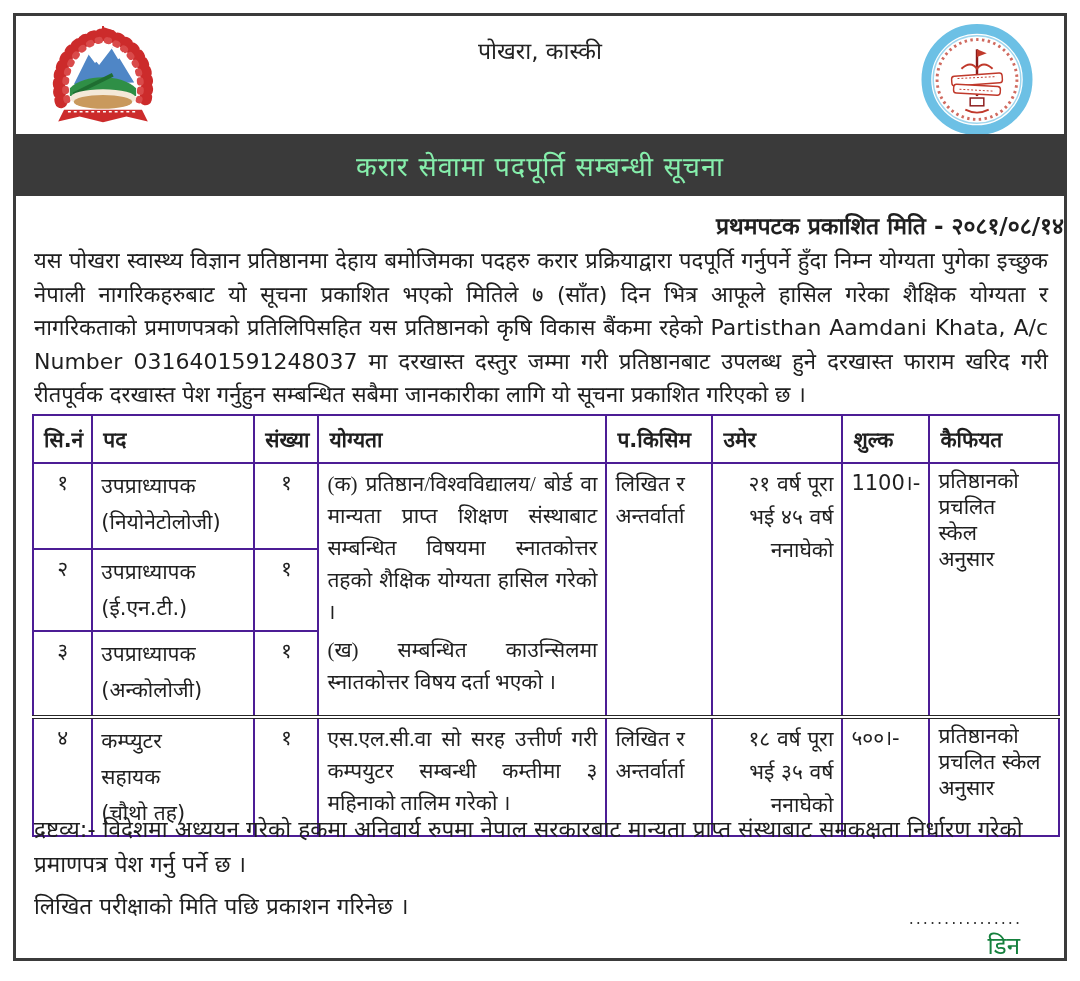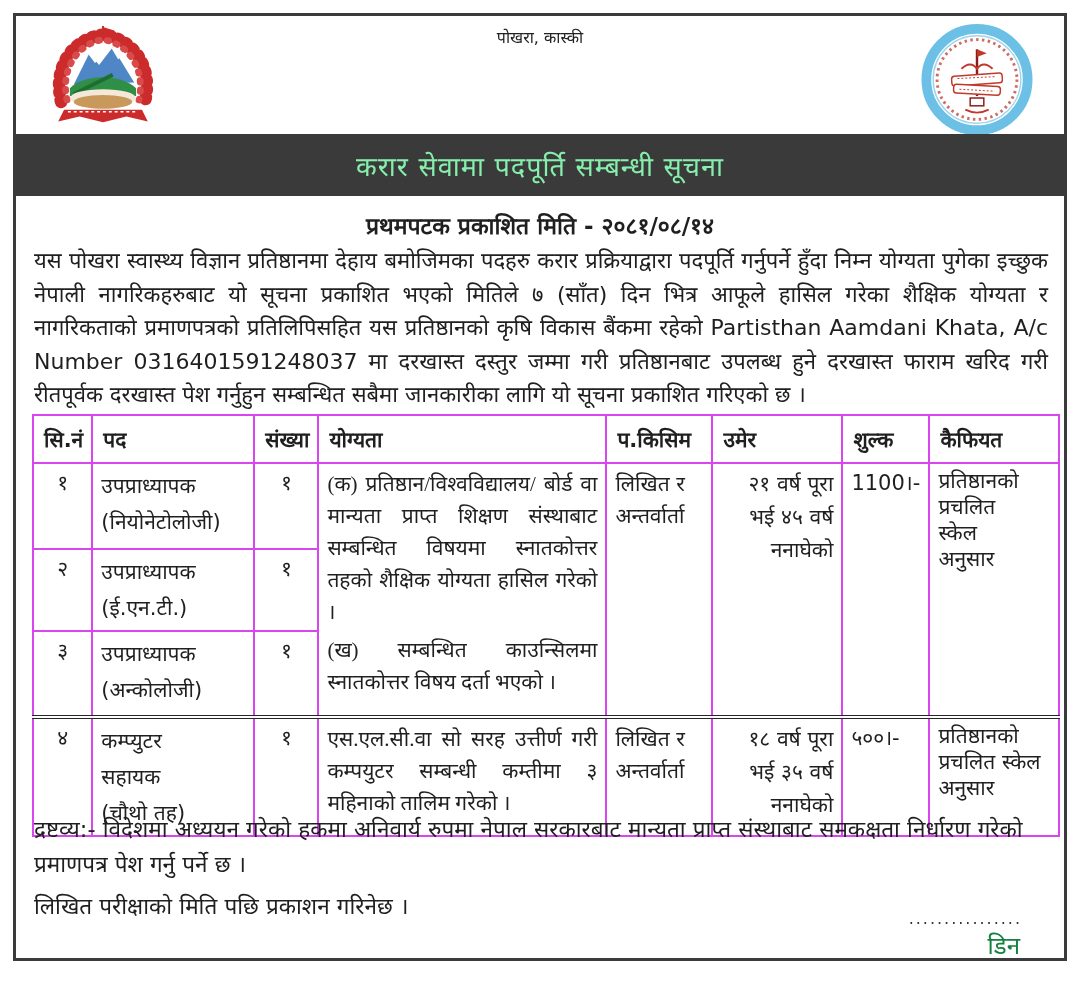--- a/index.html
+++ b/index.html
@@ -10,33 +10,33 @@
   .frame{
     position:absolute;left:13px;top:13px;width:1048px;height:942px;
     border:3px solid #3b3b3b;background:#fff;
   }
   
   .header{position:absolute;top:0;left:0;right:0;height:118px;}
   .emblem{position:absolute;left:28px;top:8px;width:118px;height:112px;}
   .seal{position:absolute;right:26px;top:8px;width:122px;height:112px;}
   .titlebox{position:absolute;left:155px;right:155px;top:10px;text-align:center;}
   .org-title{font-size:45px;font-weight:bold;letter-spacing:.5px;color:#141414;}
-  .org-sub{font-size:16px;margin-top:0;color:#222;}
+  .org-sub{font-size:23px;margin-top:8px;color:#222;}
   
   .banner{
     position:absolute;top:118px;left:-3px;right:-3px;height:62px;background:#3a3a3a;
     display:flex;align-items:center;justify-content:center;
   }
   .banner-title{color:#86efac;font-size:27px;font-weight:normal;letter-spacing:1px;}
   
-  .date-line{position:absolute;top:193px;left:0;right:0;text-align:center;font-size:23px;font-weight:600;}
+  .date-line{position:absolute;top:193px;left:0;right:0;text-align:right;font-size:23px;font-weight:600;}
   .body-text{position:absolute;top:228px;left:18px;right:16px;font-size:22px;line-height:33.5px;text-align:justify;}
   
   .vtable{position:absolute;top:398px;left:16px;border-collapse:collapse;table-layout:fixed;background:#fff;}
-  .vtable th,.vtable td{border:2px solid #d946ef;font-size:21px;vertical-align:top;padding:4px 8px;}
+  .vtable th,.vtable td{border:2px solid #4c1d95;font-size:21px;vertical-align:top;padding:4px 8px;}
   .vtable th{font-weight:600;text-align:left;height:38px;vertical-align:middle;padding-left:10px;}
   .pre{white-space:pre-line;}
   .cell-post{padding:10px 4px 4px 16px;line-height:36px;}
   .cell-sn{text-align:center;padding-top:12px;}
   .cell-count{text-align:center;padding-top:12px;}
   .cell-qual{line-height:32px;text-align:justify;padding:10px 12px;font-family:Liberation Serif, serif;}
   .cell-qual p{margin:0 0 6px 0;}
   .cell-exam{padding:10px 8px;line-height:32px;}
   .cell-age{text-align:right;padding:10px 4px;line-height:33px;border-radius:9px;}
   .cell-fee{padding:12px 6px;}

